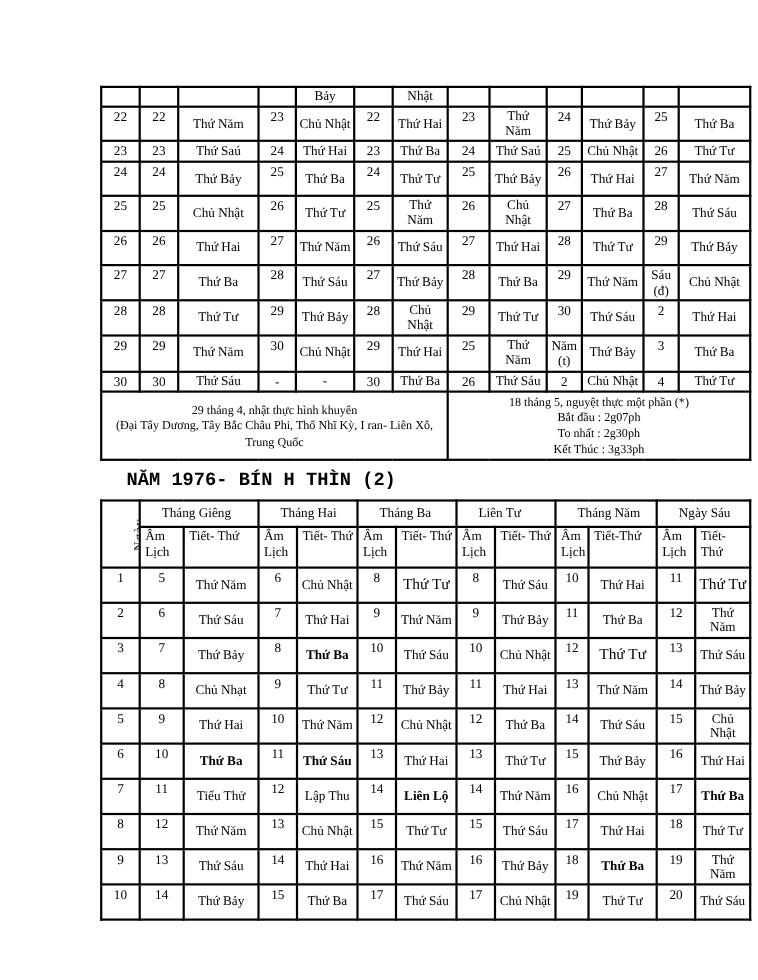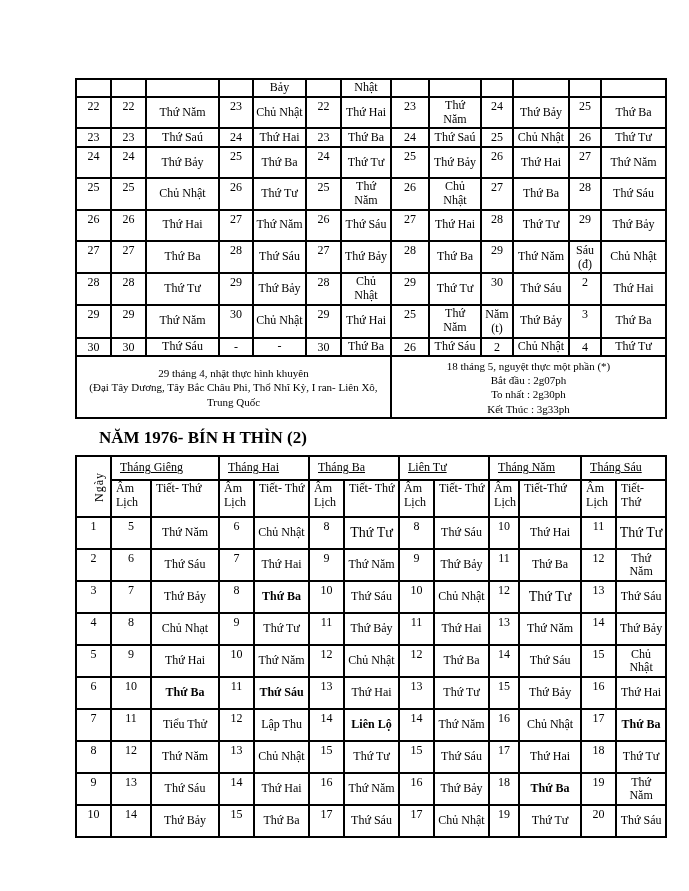--- a/index.html
+++ b/index.html
@@ -2,21 +2,21 @@
 <html><head>
 <meta charset="utf-8">
 <style>
   html,body{margin:0;padding:0;background:#fff;}
   body{
     width:689px;height:891px;
     font-family:"Liberation Serif","DejaVu Serif",serif;
     color:#000;
   }
   .sheet{position:relative;width:689px;height:891px;background:#fff;overflow:hidden;}
-  .content{position:absolute;left:75px;top:78px;width:591px;}
+  .content{position:absolute;left:91px;top:78px;width:591px;}
 
   table{border-collapse:collapse;table-layout:fixed;width:591px;background:#fff;}
   td,th{
     border:2px solid #000;
     font-size:12px;line-height:1.15;
     text-align:center;vertical-align:middle;
     padding:1px 2px;overflow:hidden;
     white-space:pre-line;
     font-weight:normal;
   }
@@ -31,25 +31,25 @@
   #top-body tr:nth-child(10){height:17px;}
 
   td.note{
     height:58px;font-size:11px;line-height:1.3;
     vertical-align:middle;text-align:center;white-space:pre-line;
   }
 
   .year-title{
     margin:9px 0 7px 24px;
     font-size:17px;font-weight:bold;
-    font-family:Liberation Serif, serif;
+    font-family:Liberation Mono, monospace;
   }
 
   
-  #cal-head tr:nth-child(1) th{height:20px;text-align:left;padding-left:8px;text-decoration:underline;}
+  #cal-head tr:nth-child(1) th{height:20px;text-align:left;padding-left:19px;}
   #cal-head tr:nth-child(2) th{height:33px;text-align:left;padding-left:4px;vertical-align:top;font-family:Liberation Serif, serif;}
   #cal-head th.day-h{text-align:center;padding:0;vertical-align:middle;}
   #cal-body tr{height:32px;}
   .vtext{
     display:inline-block;
     transform:rotate(-90deg);
     white-space:nowrap;
     font-size:12px;
     letter-spacing:1px;
   }
@@ -262,21 +262,21 @@
         <col style="width:50px">
       </colgroup>
       <thead id="cal-head">
         <tr>
           <th rowspan="2" class="day-h"><span class="vtext">Ngày</span></th>
           <th colspan="2">Tháng Giêng</th>
           <th colspan="2">Tháng Hai</th>
           <th colspan="2">Tháng Ba</th>
           <th colspan="2">Liên Tư</th>
           <th colspan="2">Tháng Năm</th>
-          <th colspan="2">Tháng Sáu</th>
+          <th colspan="2">Ngày Sáu</th>
         </tr>
         <tr>
           <th class="sub">Âm Lịch</th>
           <th class="sub">Tiết- Thứ</th>
           <th class="sub">Âm Lịch</th>
           <th class="sub">Tiết- Thứ</th>
           <th class="sub">Âm Lịch</th>
           <th class="sub">Tiết- Thứ</th>
           <th class="sub">Âm Lịch</th>
           <th class="sub">Tiết- Thứ</th>

